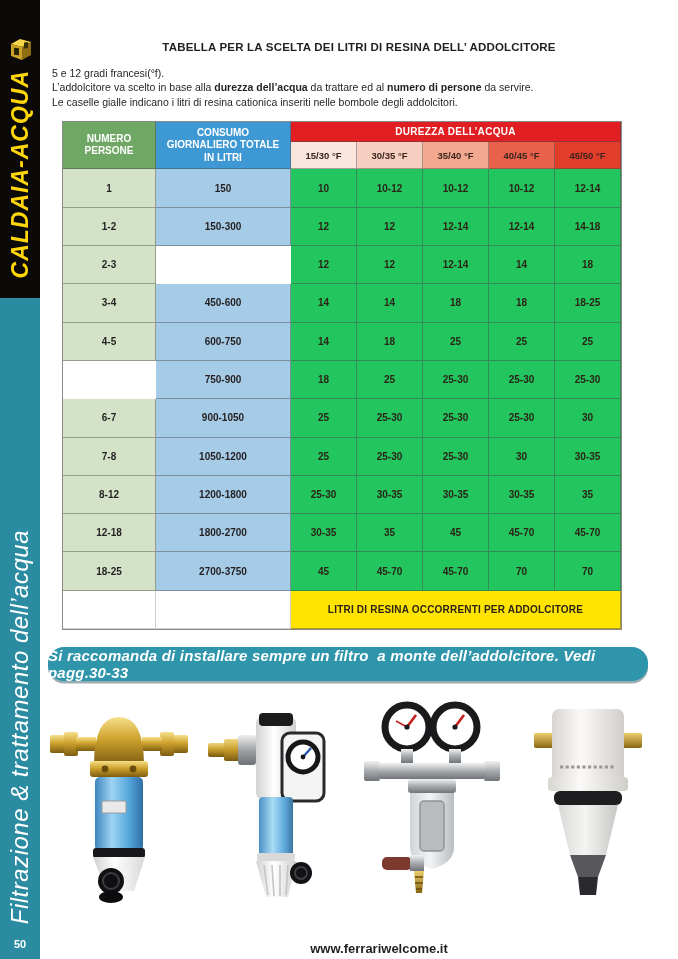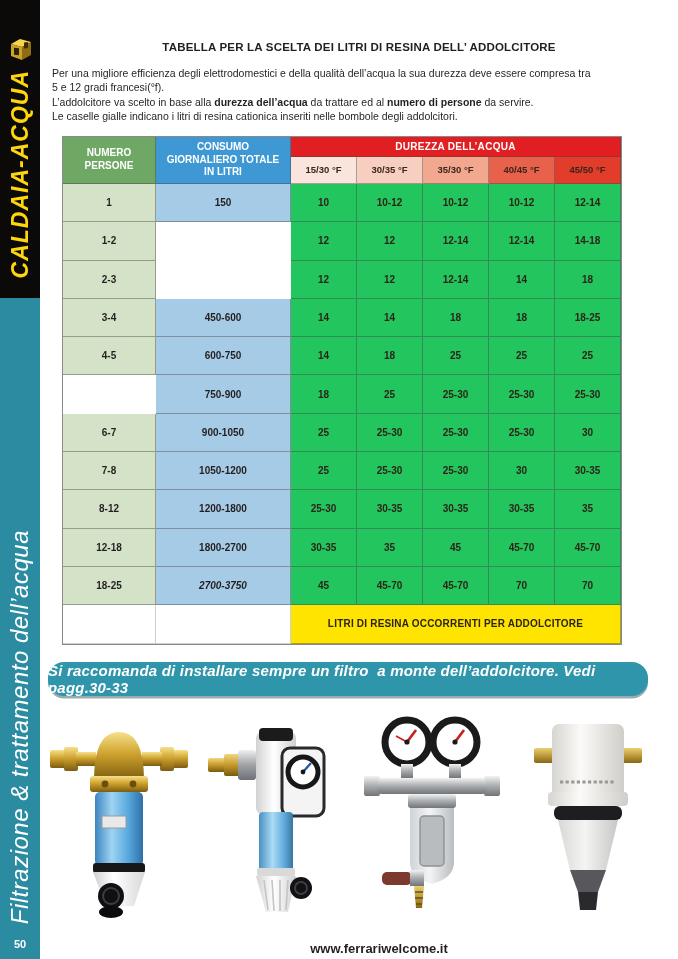--- a/index.html
+++ b/index.html
@@ -67,44 +67,44 @@
       <div class="vlabel">Filtrazione &amp; trattamento dell’acqua</div>
       <div class="pagenum">50</div>
     </div>
   </div>
 
   <div class="main">
 
     <div class="title">TABELLA PER LA SCELTA DEI LITRI DI RESINA DELL’ ADDOLCITORE</div>
 
     <div class="intro" id="intro">
-        <div><span>Per una migliore efficienza degli elettrodomestici e della qualità dell’acqua la sua durezza deve essere compresa tra</span></div>
         <div><span>5 e 12 gradi francesi(°f).</span></div>
         <div><span>L’addolcitore va scelto in base alla </span><span class="b">durezza dell’acqua</span><span> da trattare ed al </span><span class="b">numero di persone</span><span> da servire.</span></div>
         <div><span>Le caselle gialle indicano i litri di resina cationica inseriti nelle bombole degli addolcitori.</span></div>
       </div>
 
     <div class="rtable" id="rtable">
       <div class="cell h-green">NUMERO PERSONE</div>
       <div class="cell h-blue">CONSUMO GIORNALIERO TOTALE IN LITRI</div>
       <div class="cell h-red">DUREZZA DELL’ACQUA</div>
 
     <div class="cell h-deg" style="grid-area: 2 / 3; background: rgb(250, 229, 220);">15/30 °F</div>
         <div class="cell h-deg" style="grid-area: 2 / 4; background: rgb(247, 207, 192);">30/35 °F</div>
-        <div class="cell h-deg" style="grid-area: 2 / 5; background: rgb(242, 168, 143);">35/30 °F</div>
+        <div class="cell h-deg" style="grid-area: 2 / 5; background: rgb(242, 168, 143);">35/40 °F</div>
         <div class="cell h-deg" style="grid-area: 2 / 6; background: rgb(231, 97, 75);">40/45 °F</div>
         <div class="cell h-deg" style="grid-area: 2 / 7; background: rgb(226, 60, 43);">45/50 °F</div>
         <div class="cell c-green" style="grid-area: 3 / 1;">1</div>
         <div class="cell c-blue" style="grid-area: 3 / 2;">150</div>
         <div class="cell c-yellow" style="grid-area: 3 / 3;">10</div>
         <div class="cell c-yellow" style="grid-area: 3 / 4;">10-12</div>
         <div class="cell c-yellow" style="grid-area: 3 / 5;">10-12</div>
         <div class="cell c-yellow" style="grid-area: 3 / 6;">10-12</div>
         <div class="cell c-yellow" style="grid-area: 3 / 7;">12-14</div>
         <div class="cell c-green" style="grid-area: 4 / 1;">1-2</div>
+        <div class="cell c-blue" style="grid-area: 4 / 2;">150-300</div>
         <div class="cell c-yellow" style="grid-area: 4 / 3;">12</div>
         <div class="cell c-yellow" style="grid-area: 4 / 4;">12</div>
         <div class="cell c-yellow" style="grid-area: 4 / 5;">12-14</div>
         <div class="cell c-yellow" style="grid-area: 4 / 6;">12-14</div>
         <div class="cell c-yellow" style="grid-area: 4 / 7;">14-18</div>
         <div class="cell c-green" style="grid-area: 5 / 1;">2-3</div>
         <div class="cell c-yellow" style="grid-area: 5 / 3;">12</div>
         <div class="cell c-yellow" style="grid-area: 5 / 4;">12</div>
         <div class="cell c-yellow" style="grid-area: 5 / 5;">12-14</div>
         <div class="cell c-yellow" style="grid-area: 5 / 6;">14</div>
@@ -151,21 +151,21 @@
         <div class="cell c-yellow" style="grid-area: 11 / 6;">30-35</div>
         <div class="cell c-yellow" style="grid-area: 11 / 7;">35</div>
         <div class="cell c-green" style="grid-area: 12 / 1;">12-18</div>
         <div class="cell c-blue" style="grid-area: 12 / 2;">1800-2700</div>
         <div class="cell c-yellow" style="grid-area: 12 / 3;">30-35</div>
         <div class="cell c-yellow" style="grid-area: 12 / 4;">35</div>
         <div class="cell c-yellow" style="grid-area: 12 / 5;">45</div>
         <div class="cell c-yellow" style="grid-area: 12 / 6;">45-70</div>
         <div class="cell c-yellow" style="grid-area: 12 / 7;">45-70</div>
         <div class="cell c-green" style="grid-area: 13 / 1;">18-25</div>
-        <div class="cell c-blue" style="grid-area: 13 / 2; font-style: italic;">2700-3750</div>
+        <div class="cell c-blue" style="grid-area: 13 / 2;">2700-3750</div>
         <div class="cell c-yellow" style="grid-area: 13 / 3;">45</div>
         <div class="cell c-yellow" style="grid-area: 13 / 4;">45-70</div>
         <div class="cell c-yellow" style="grid-area: 13 / 5;">45-70</div>
         <div class="cell c-yellow" style="grid-area: 13 / 6;">70</div>
         <div class="cell c-yellow" style="grid-area: 13 / 7;">70</div>
         <div class="cell c-white" style="grid-area: 14 / 1;"></div>
         <div class="cell c-white" style="grid-area: 14 / 2;"></div>
         <div class="cell t-footer" style="grid-area: 14 / 3 / auto / 8;">LITRI DI RESINA OCCORRENTI PER ADDOLCITORE</div>
       </div>
 

